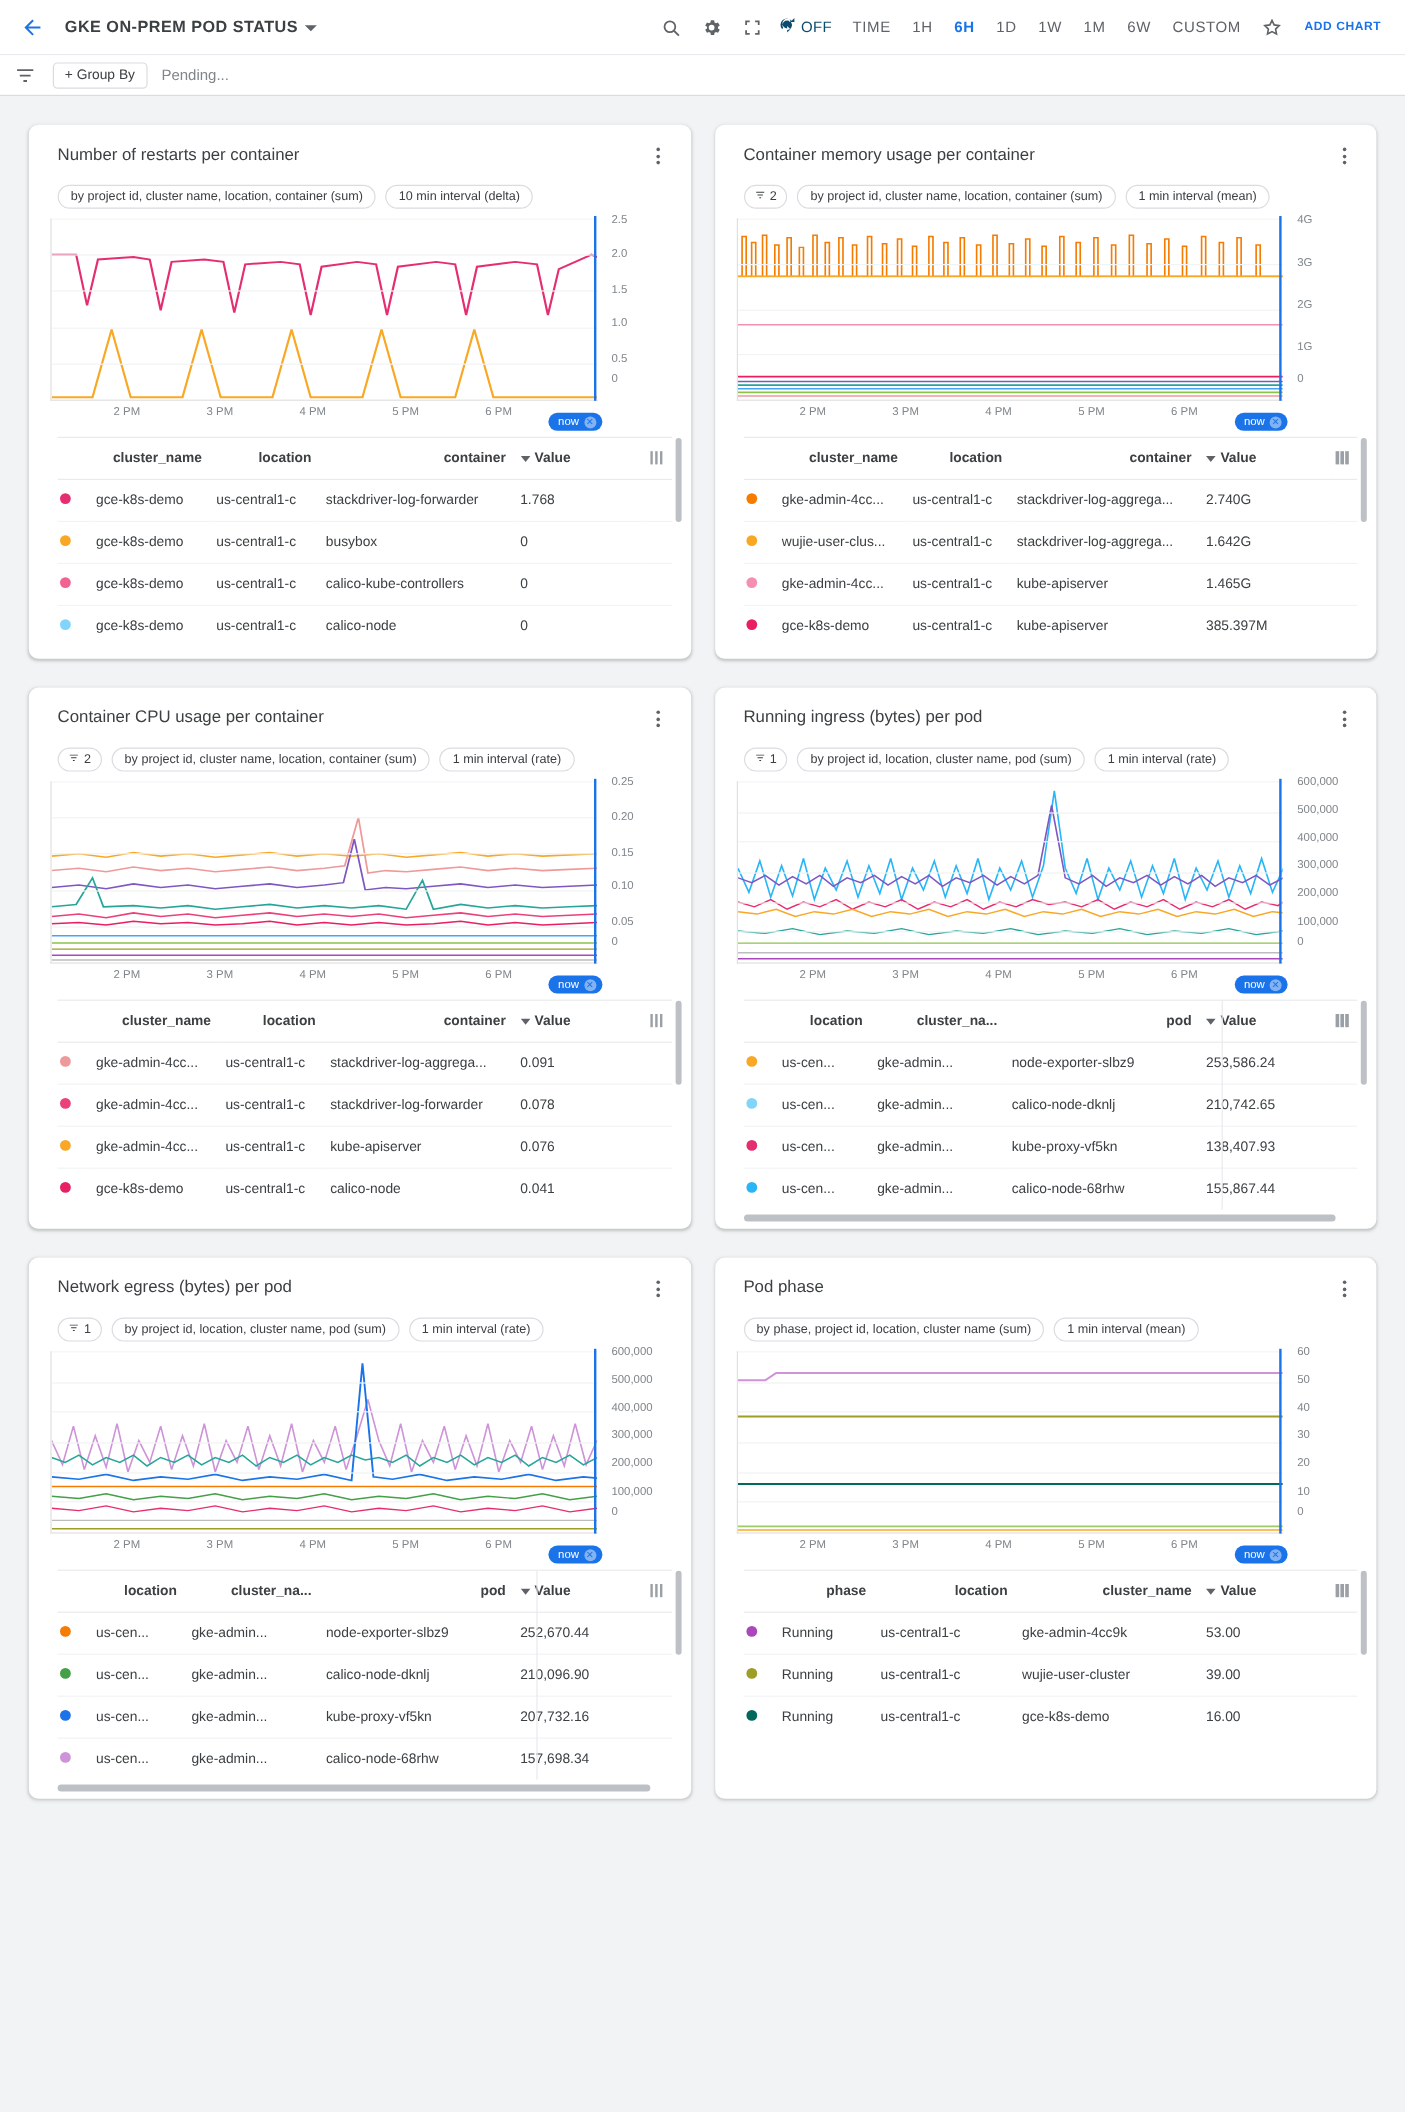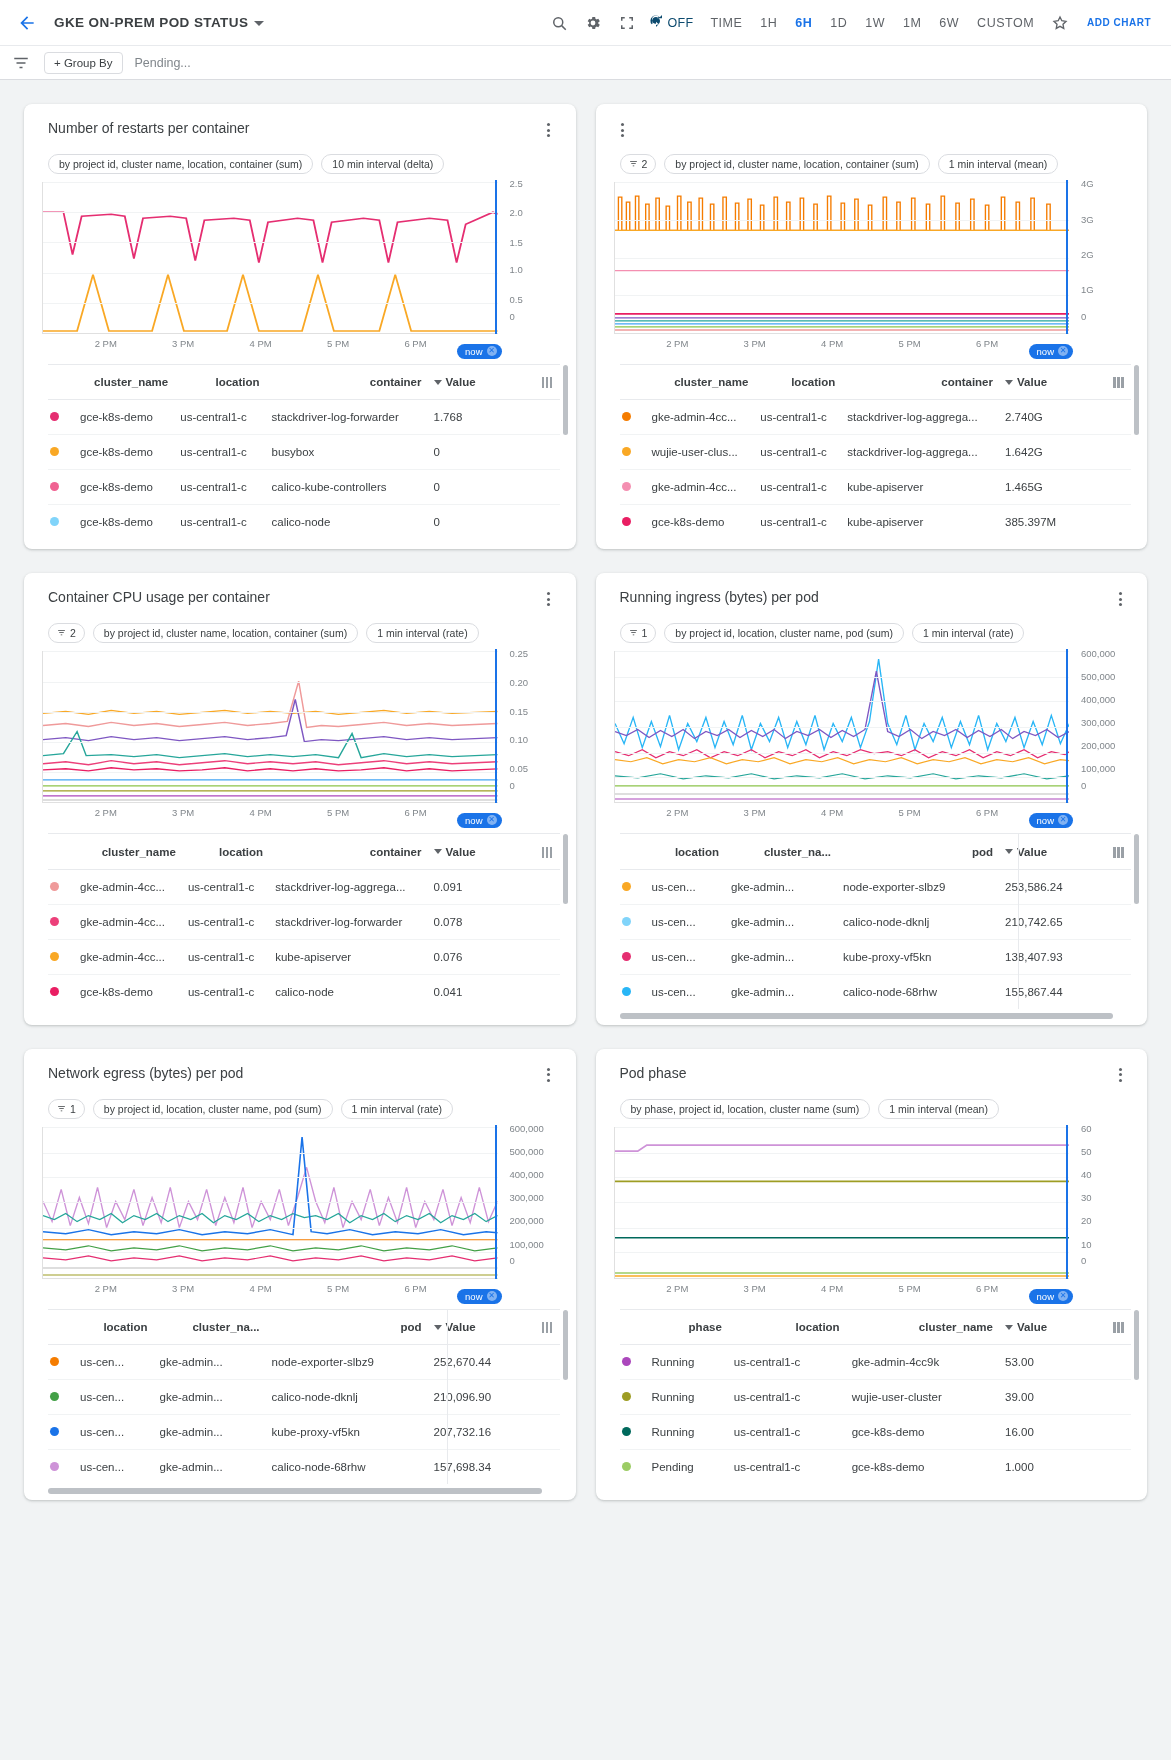--- a/index.html
+++ b/index.html
@@ -186,21 +186,21 @@
     transform: translateX(-50%);
   }
   .nowpill {
     position: absolute;
     right: 58px; bottom: 1px;
     background: #1a73e8;
     color: #fff;
     font-size: 9.5px;
     border-radius: 9px;
     padding: 2px 5px 2px 8px;
-    display: flex; align-items: flex-start; gap: 4px;
+    display: flex; align-items: flex-end; gap: 4px;
     cursor: pointer;
     z-index: 4;
   }
   .nowpill .x {
     width: 10px; height: 10px; border-radius: 50%;
     background: rgba(255,255,255,.45);
     color: #1a73e8;
     font-size: 8px; line-height: 10px; text-align: center;
   }
   .nowline {
@@ -440,20 +440,21 @@
               <td></td>
         </tr>
       </tbody>
         </table>
     </div>
     <div class="card-pad-bottom"></div>
   </div>
 
   <div class="card">
     <div class="card-head">
+      <div class="card-title">Container memory usage per container</div>
       <div class="kebab">
           <i></i>
           <i></i>
           <i></i>
         </div>
     </div>
     <div class="chips">
       <div class="chip count">
         <span>
           <svg width="9" height="9" viewBox="0 0 24 24" fill="currentColor">
@@ -999,27 +1000,19 @@
               <td></td>
         </tr>
         <tr>
           <td class="dotcell"><span class="dot" style="background:#00695c"></span></td>
           <td>Running</td>
           <td>us-central1-c</td>
           <td>gce-k8s-demo</td>
           <td class="valcol">16.00</td>
               <td></td>
         </tr>
-        <tr>
-          <td class="dotcell"><span class="dot" style="background:#9ccc65"></span></td>
-          <td>Pending</td>
-          <td>us-central1-c</td>
-          <td>gce-k8s-demo</td>
-          <td class="valcol">1.000</td>
-              <td></td>
-        </tr>
       </tbody>
         </table>
     </div>
     <div class="card-pad-bottom"></div>
   </div>
 
 </div>
 
 </body></html>

